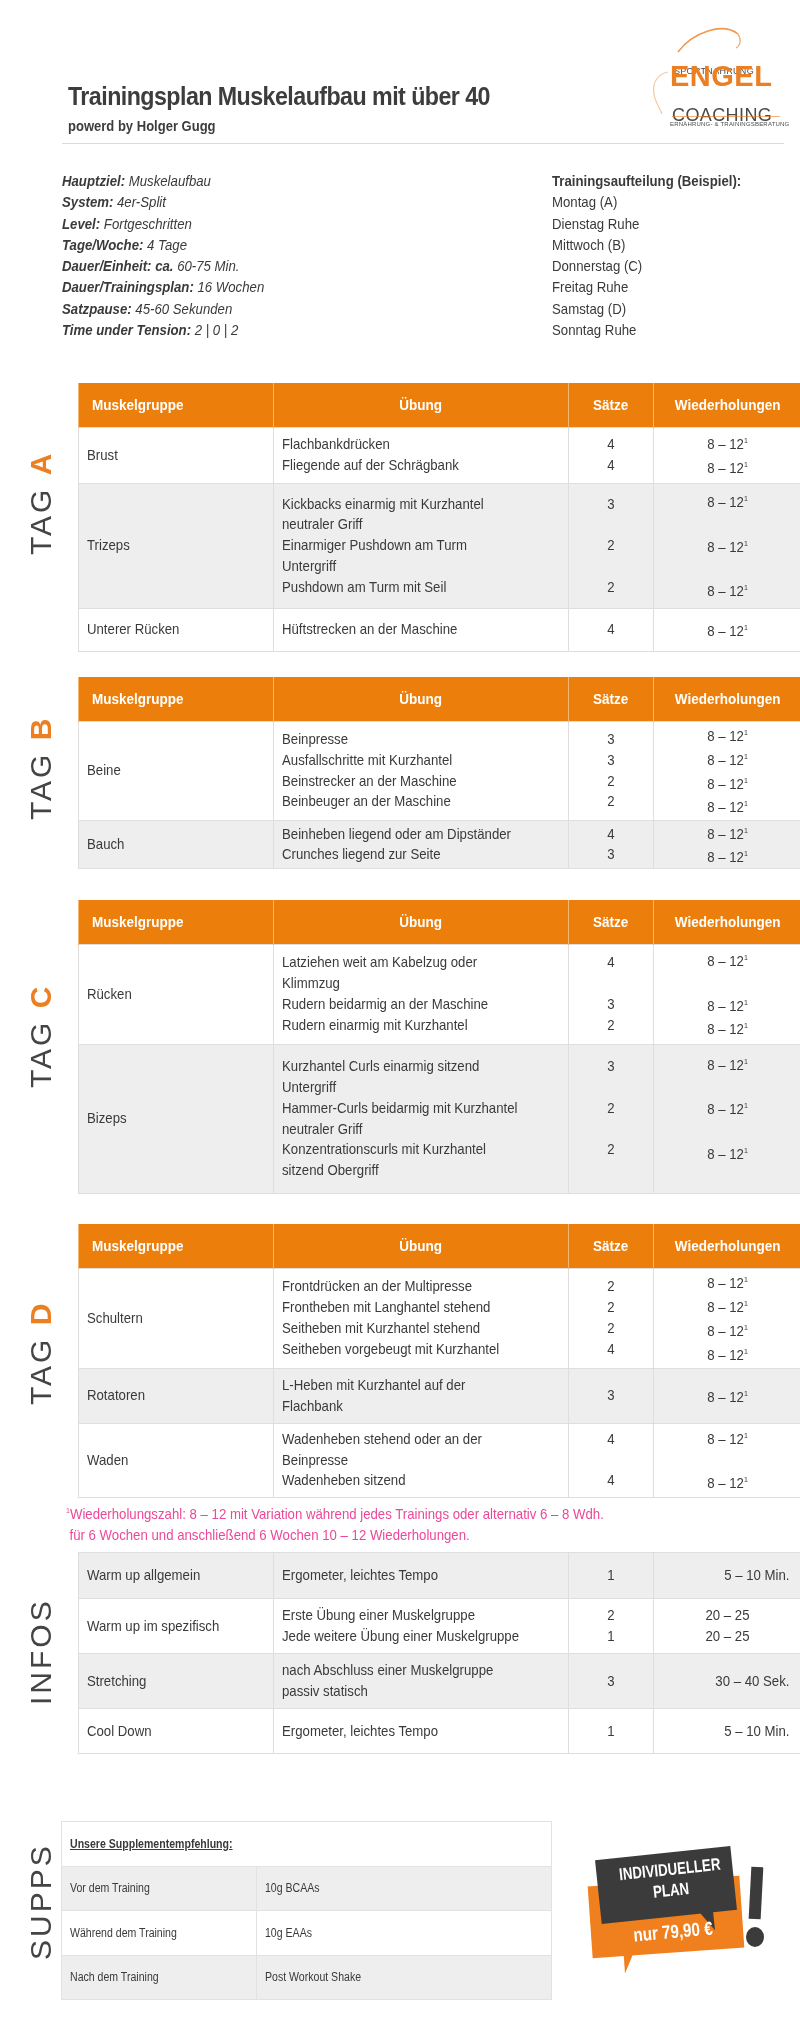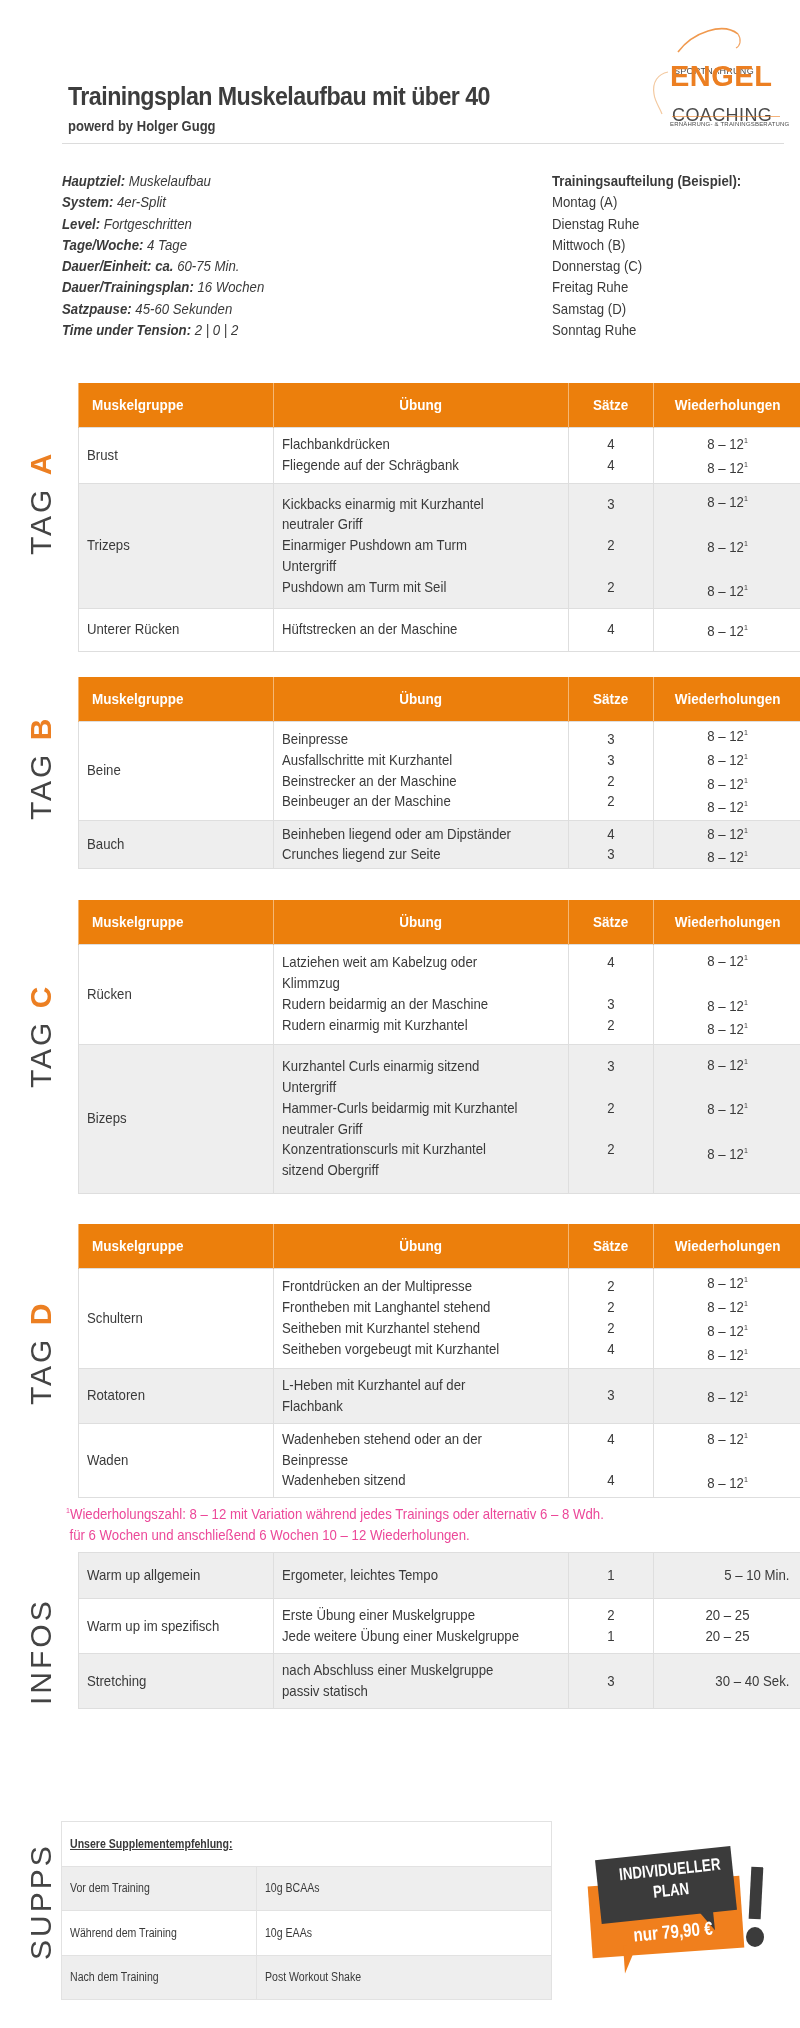--- a/index.html
+++ b/index.html
@@ -448,20 +448,34 @@
           <span class="ln">nach Abschluss einer Muskelgruppe</span>
           <span class="ln">passiv statisch</span>
         </td>
     <td class="num">
           <span class="ln">3</span>
         </td>
     <td class="rep right">
           <span class="ln">30 – 40 Sek.</span>
         </td>
   </tr>
+  <tr style="height:45px;">
+    <td>
+          <span class="ln">Cool Down</span>
+        </td>
+    <td>
+          <span class="ln">Ergometer, leichtes Tempo</span>
+        </td>
+    <td class="num">
+          <span class="ln">1</span>
+        </td>
+    <td class="rep right">
+          <span class="ln">5 – 10 Min.</span>
+        </td>
+  </tr>
 </tbody>
   </table>
 
 <div class="side-label" style="top:1960px;">
   <div class="inner"><span>SUPPS</span></div>
 </div>
 <table class="supps">
   <colgroup>
       <col class="s1">
       <col class="s2">

